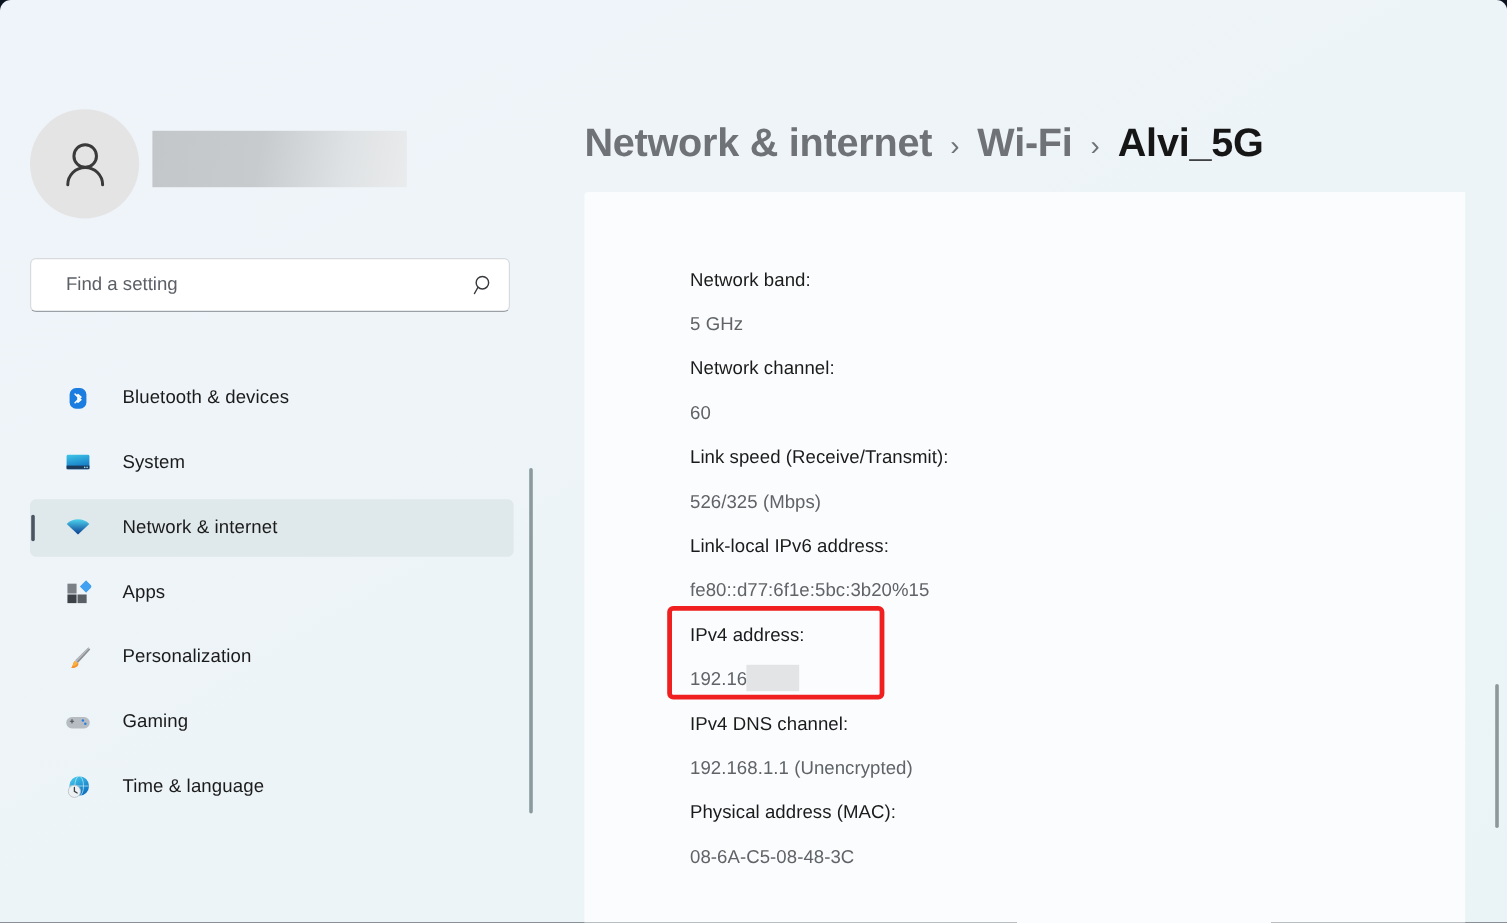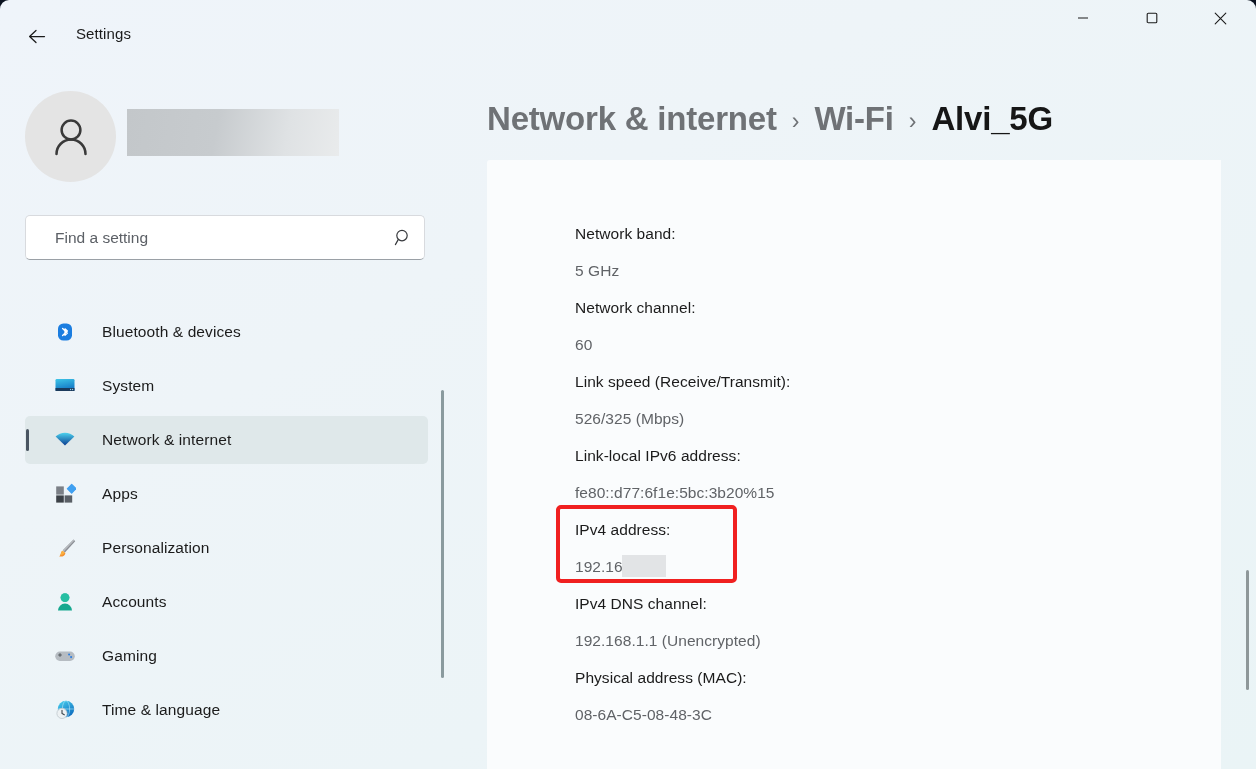--- a/index.html
+++ b/index.html
@@ -268,48 +268,20 @@
     border-radius: 2px;
     background: #8e9799;
     cursor: pointer;
   }
 </style>
 </head>
 <body>
 
 <div id="app">
 
-  <div id="titlebar">
-
-    <div id="back-button">
-      <svg width="21" height="21" viewBox="0 0 21 21">
-        <path d="M10 4.5 L3.6 10.5 L10 16.5 M3.6 10.5 H18.5" stroke="#1b1b1b" stroke-width="1.25" fill="none" stroke-linecap="round" stroke-linejoin="round"></path>
-      </svg>
-    </div>
-
-    <div id="window-title">Settings</div>
-
-    <div class="winbtn" id="min-button">
-      <svg width="12" height="12" viewBox="0 0 12 12">
-        <path d="M1 6 H11" stroke="#1b1b1b" stroke-width="1.1"></path>
-      </svg>
-    </div>
-
-    <div class="winbtn" id="max-button">
-      <svg width="12" height="12" viewBox="0 0 12 12">
-        <rect x="1.2" y="1.2" width="9.6" height="9.6" rx="1.1" stroke="#1b1b1b" stroke-width="1.1" fill="none"></rect>
-      </svg>
-    </div>
-
-    <div class="winbtn" id="close-button">
-      <svg width="13" height="13" viewBox="0 0 13 13">
-        <path d="M1.2 1.2 L11.8 11.8 M11.8 1.2 L1.2 11.8" stroke="#1b1b1b" stroke-width="1.1" stroke-linecap="round"></path>
-      </svg>
-    </div>
-  </div>
 
   <div id="sidebar">
 
     <div id="profile">
       <div id="avatar">
         <svg width="52" height="52" viewBox="0 0 52 52">
           <circle cx="26" cy="19" r="9.4" stroke="#3a3a3a" stroke-width="2.5" fill="none"></circle>
           <path d="M11.5 43 A14.5 14.5 0 0 1 40.5 43" stroke="#3a3a3a" stroke-width="2.5" fill="none" stroke-linecap="round"></path>
         </svg>
       </div>
@@ -394,31 +366,20 @@
           <svg width="22" height="22" viewBox="0 0 22 22">
             <path d="M19.6 2.6 L8.8 13.3 L10.9 15.4 L21.2 4.2 Z" fill="#8a8d93"></path>
             <path d="M19.6 2.6 L8.8 13.3 L9.9 14.4 L20.4 3.4 Z" fill="#b7babf"></path>
             <path d="M8.3 13.8 C6.2 15.9 7.4 17.6 5.2 19.4 C7.9 20.2 11.4 18.8 11.4 15.9 Z" fill="#f59331"></path>
             <path d="M8.3 13.8 C6.9 15.2 7.3 16.6 6.2 18 C8 18.1 10.2 17.2 10.5 15.2 Z" fill="#fbb040"></path>
           </svg>
         </span>
         <span class="nav-label">Personalization</span>
       </div>
 
-      <div class="nav-item">
-
-        <span class="nav-icon">
-          <svg width="22" height="22" viewBox="0 0 22 22">
-            <circle cx="11" cy="6.6" r="4.4" fill="#1ab39a"></circle>
-            <circle cx="11" cy="6.6" r="4.4" fill="#2dc6a8" opacity="0.65"></circle>
-            <path d="M4 19.6 A7 7 0 0 1 18 19.6 Z" fill="#16a88f"></path>
-          </svg>
-        </span>
-        <span class="nav-label">Accounts</span>
-      </div>
 
       <div class="nav-item">
 
         <span class="nav-icon">
           <svg width="22" height="22" viewBox="0 0 22 22">
             <rect x="1.2" y="6.6" width="19.6" height="9.4" rx="4.7" fill="#b6bcc2"></rect>
             <path d="M4.6 10 H7.4 M6 8.6 V11.4" stroke="#4c5257" stroke-width="0.95" stroke-linecap="round"></path>
             <circle cx="15.1" cy="9.5" r="1.05" fill="#2a7de1"></circle>
             <circle cx="17.1" cy="12.1" r="1.05" fill="#2a7de1"></circle>
           </svg>

